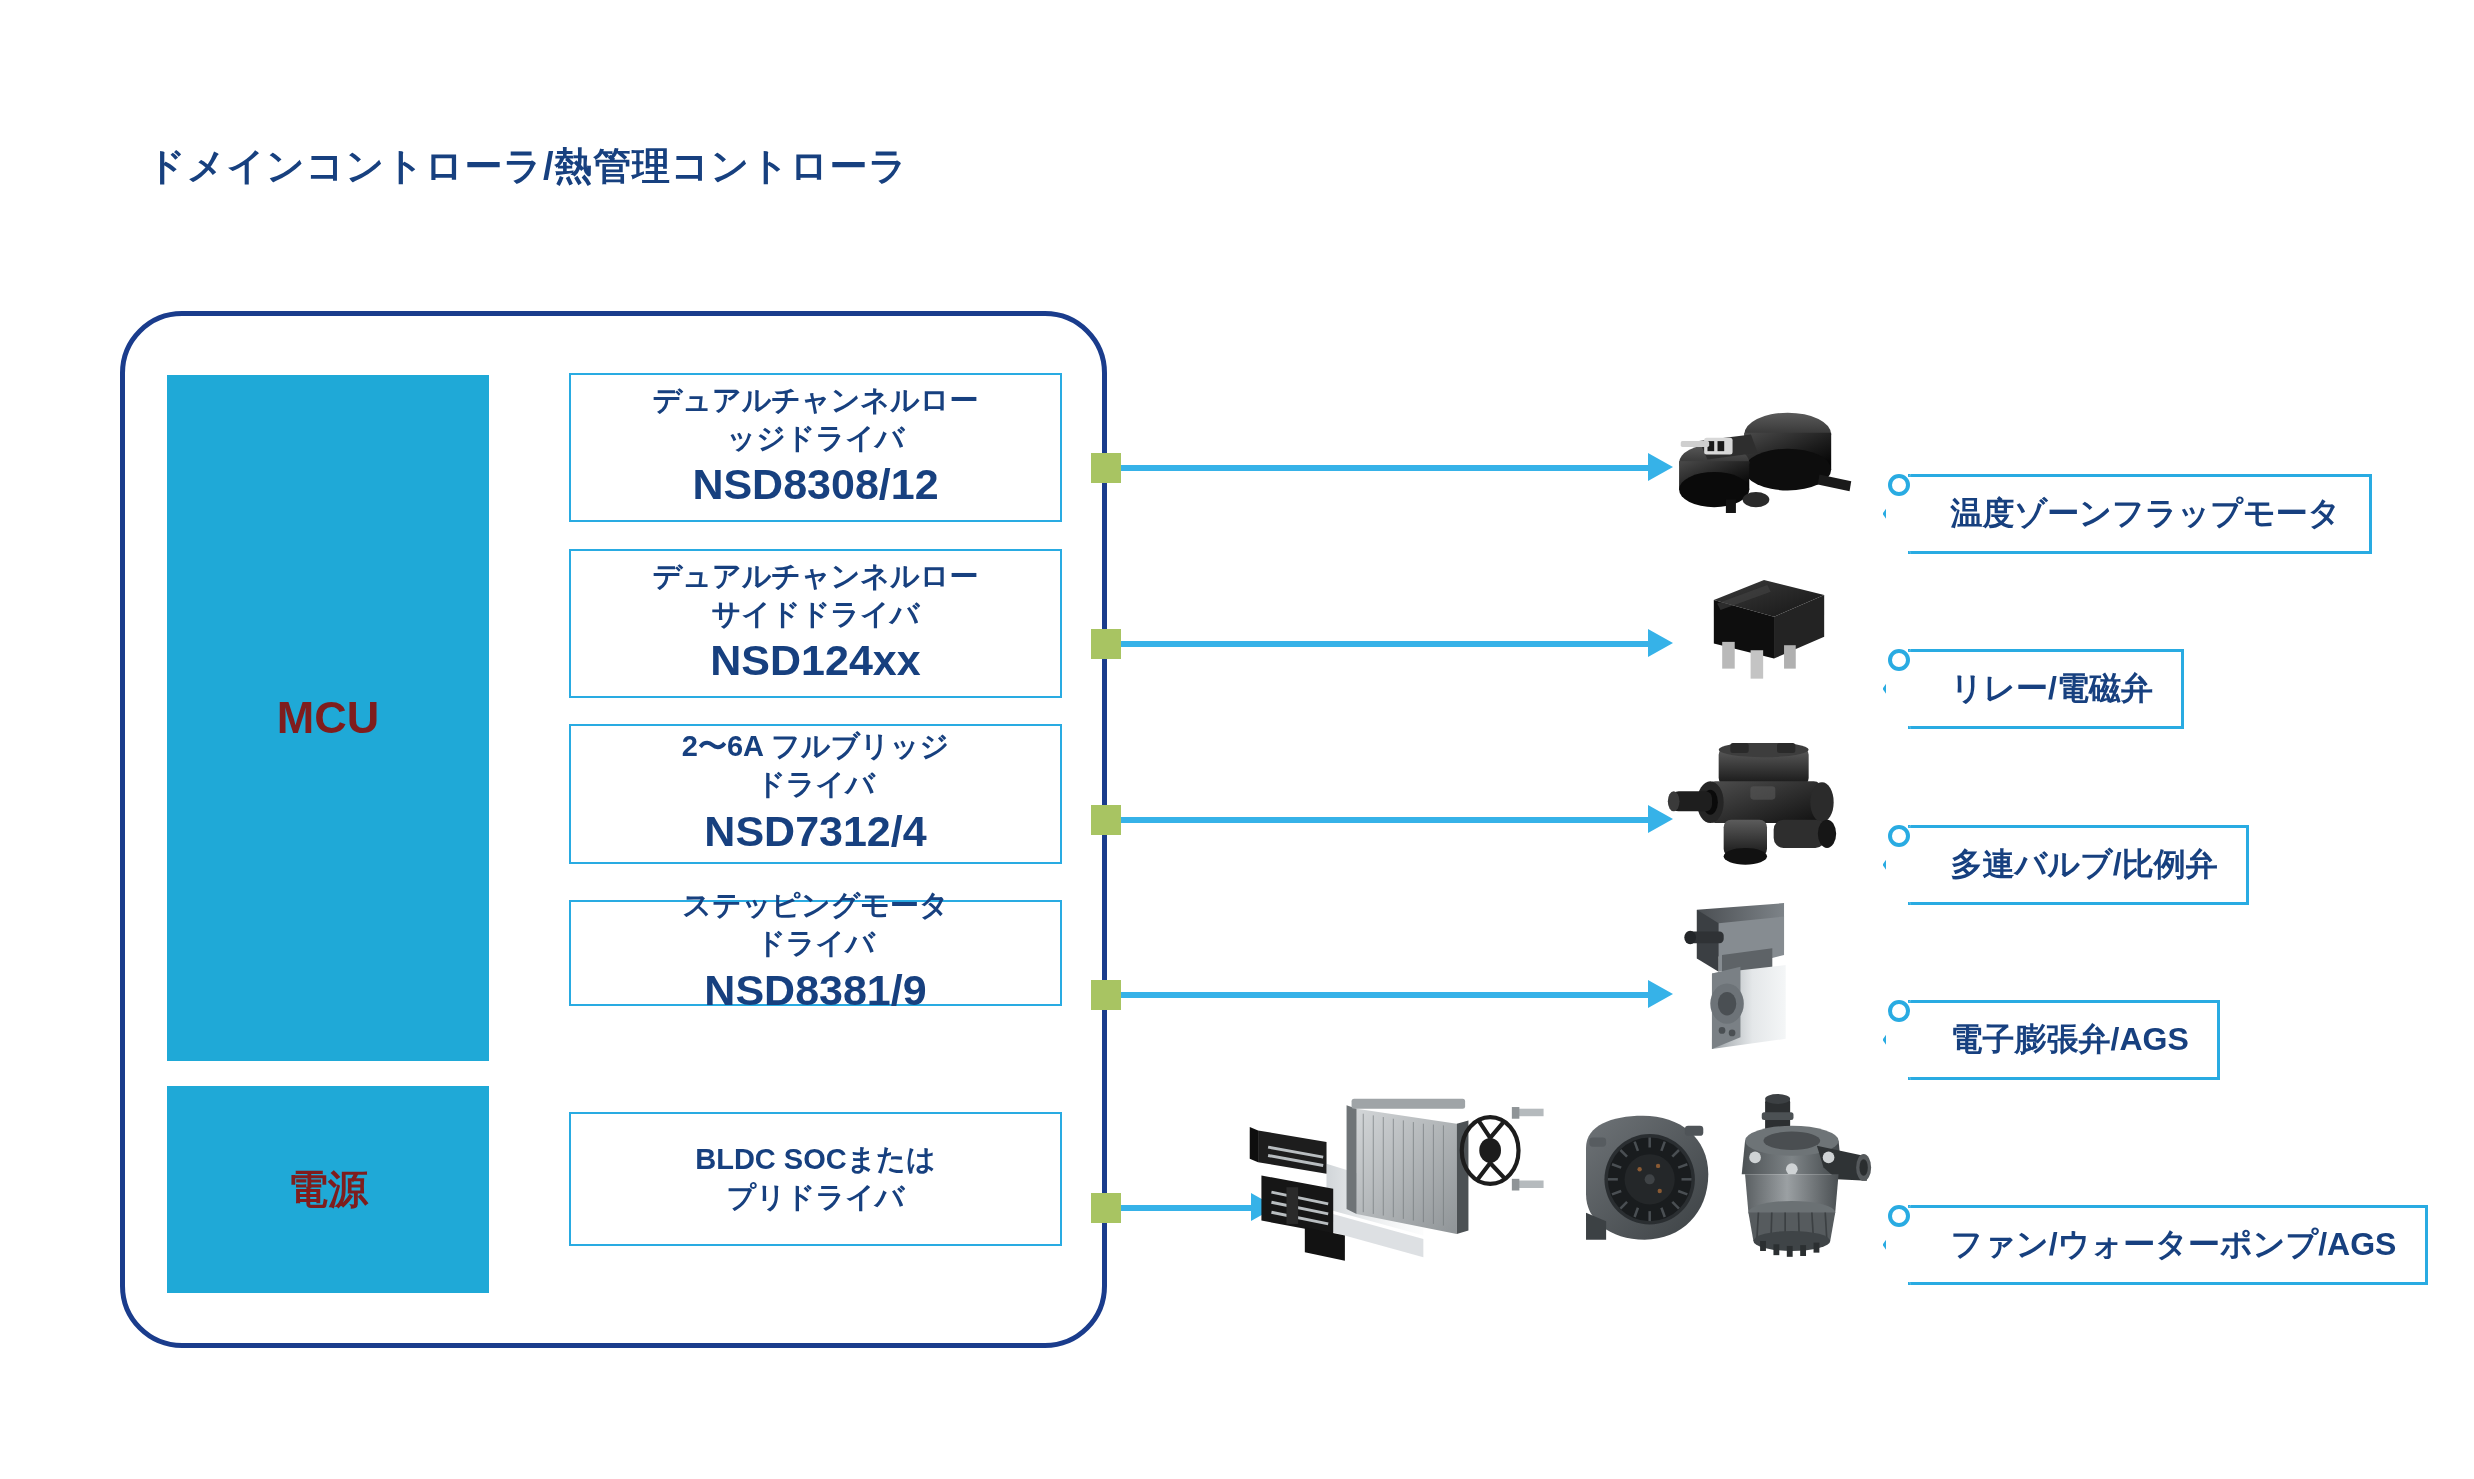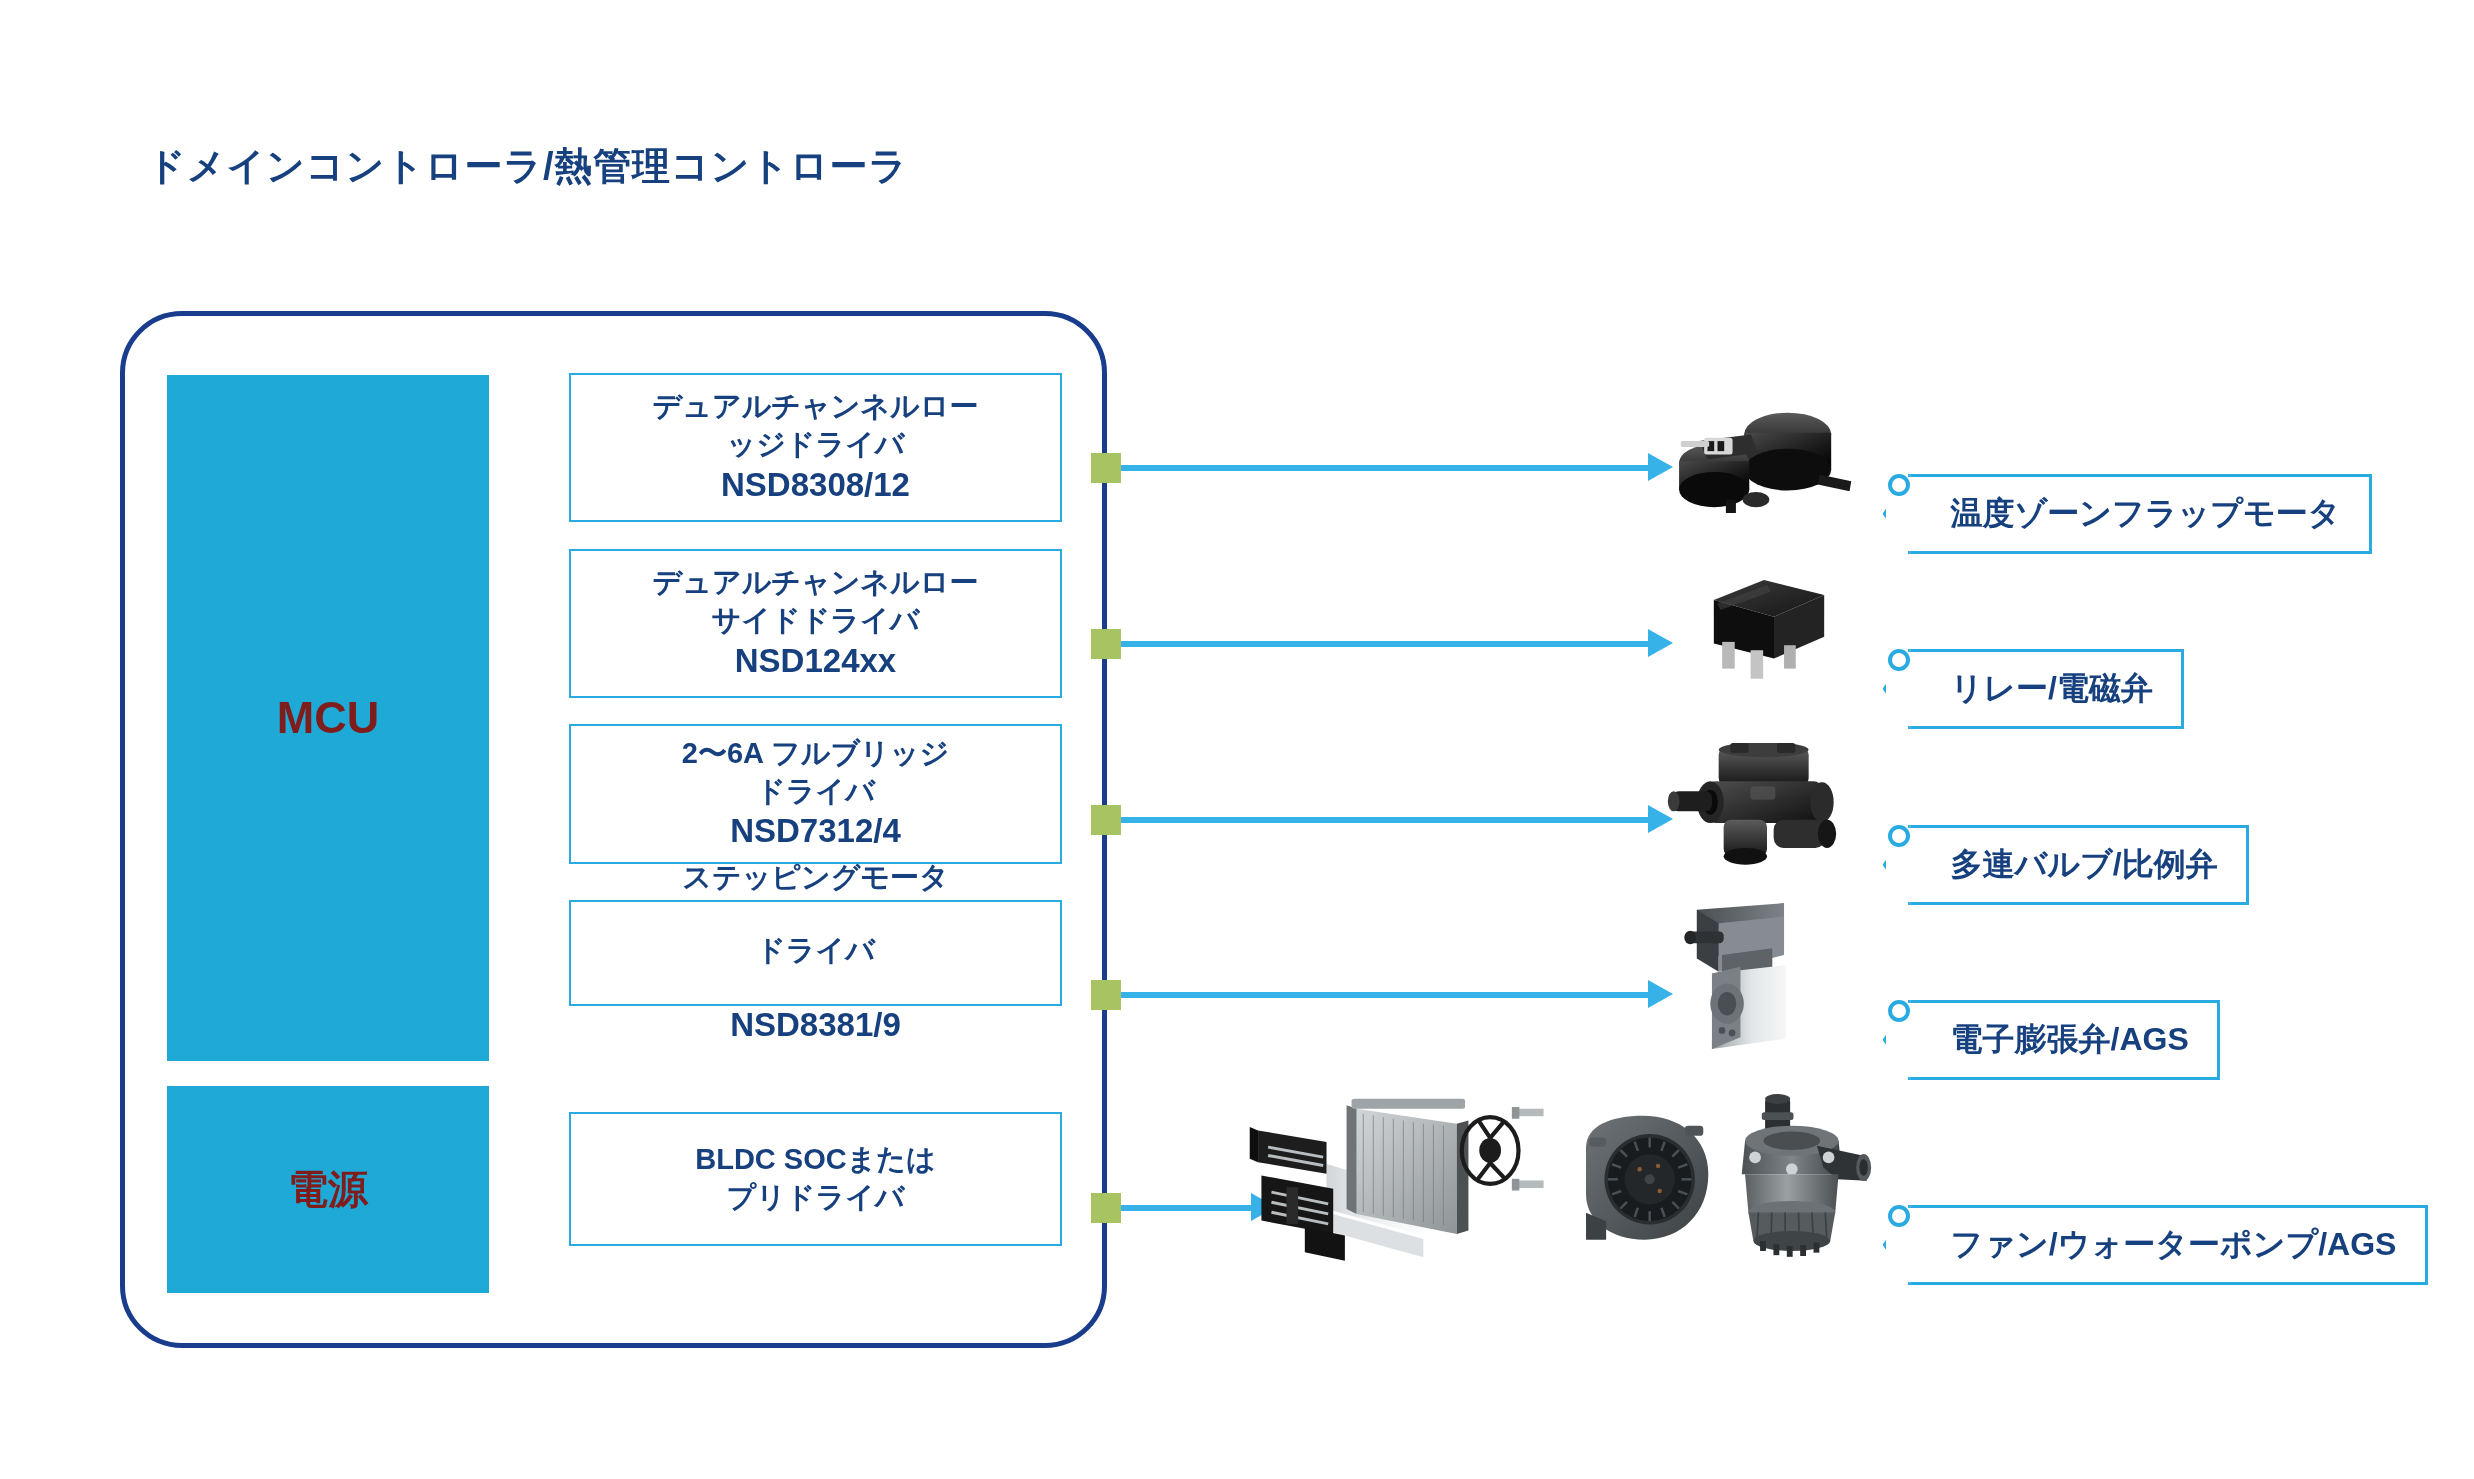--- a/index.html
+++ b/index.html
@@ -31,25 +31,25 @@
   #block-power{ left:167px; top:1086px; width:322px; height:207px; font-size:40px; }
 
   
   .driver-box{
     position:absolute; left:569px; width:493px;
     border:2.5px solid #29ABE2; background:#ffffff; box-sizing:border-box;
     display:flex; flex-direction:column; align-items:center; justify-content:center;
     color:#17407F; font-weight:bold; font-size:29px; line-height:1.30;
     text-align:center; padding:0 11.7px;
   }
-  .driver-box .code{ font-size:33px; }
+  .driver-box .code{ font-size:43px; }
   #driver-1{ top:373px; height:149px; }
   #driver-2{ top:549px; height:149px; }
   #driver-3{ top:724px; height:140px; }
-  #driver-4{ top:900px; height:106px;gap:35px; }
+  #driver-4{ top:900px; height:106px; }
   #driver-5{ top:1112px; height:134px; }
 
   
   .conn-row{ position:absolute; height:50px; display:flex; align-items:center; }
   .green-sq{ width:30px; height:30px; background:#A8C462; flex:0 0 auto; }
   .conn-arrow{ position:relative; height:8.4px; flex:0 0 auto; }
   .conn-arrow .shaft{
     position:absolute; left:0; top:0.8px; height:6.7px; width:calc(100% - 23.4px);
     background:#36B2E8;
   }

